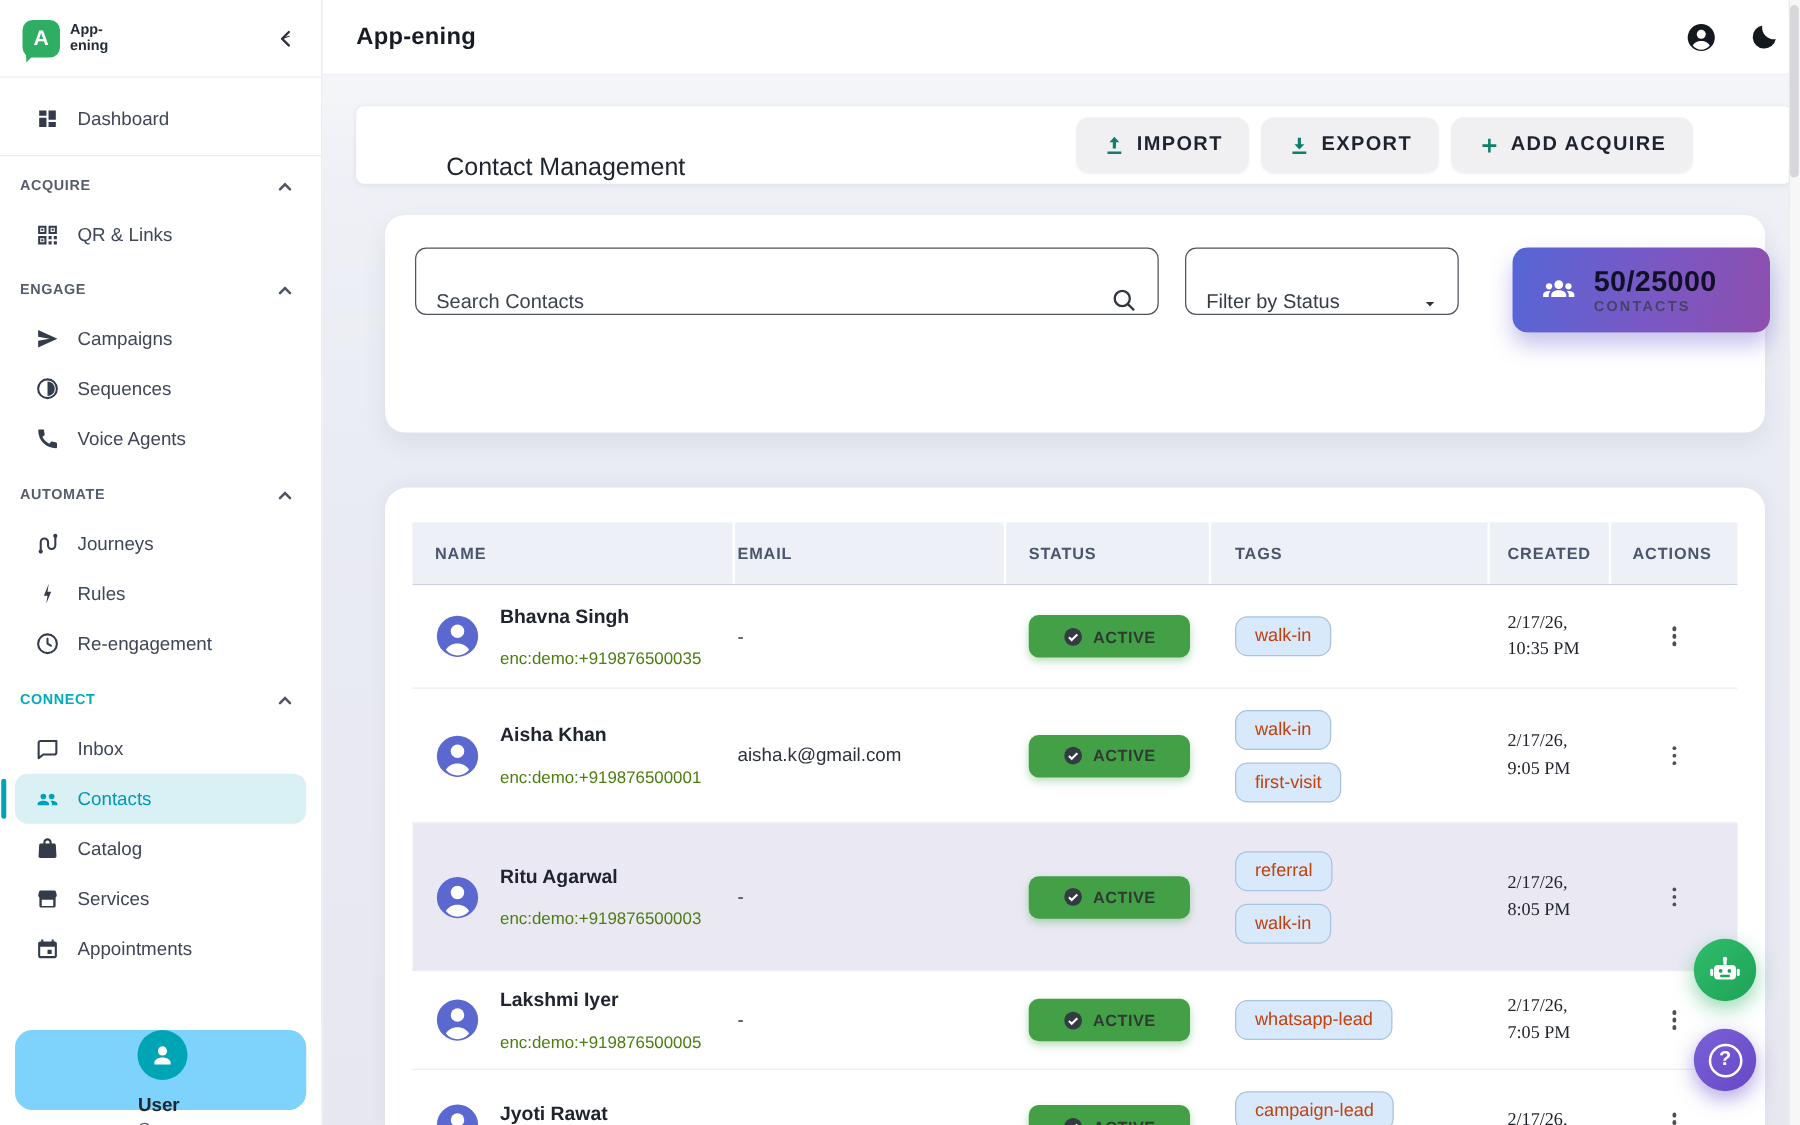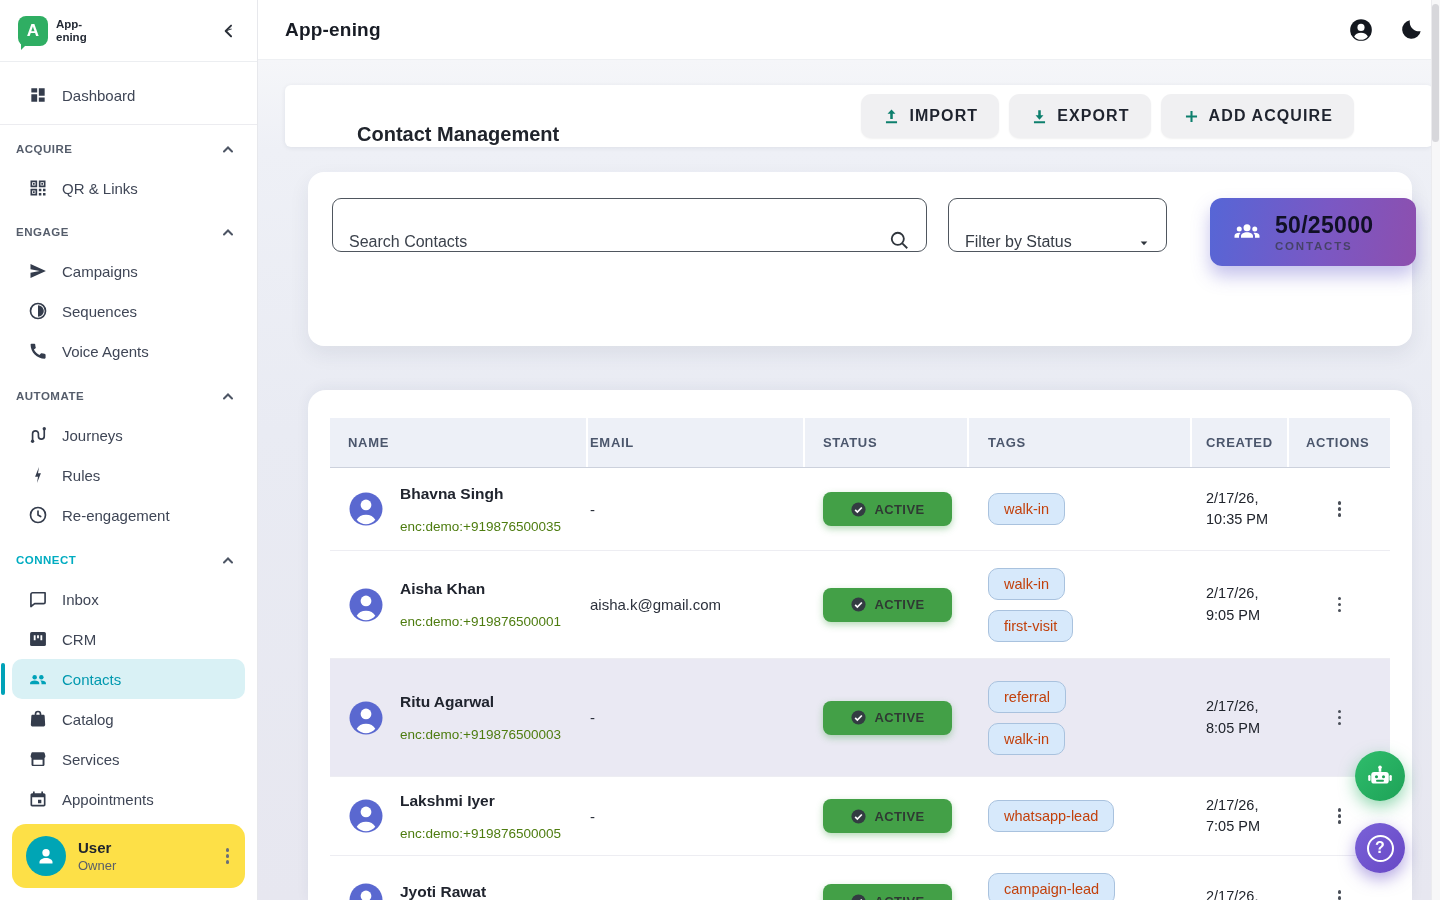--- a/index.html
+++ b/index.html
@@ -30,22 +30,22 @@
   .sec.mt15 { margin-top:15px; }
   .sec.connect { color:#00acc1; }
   .sec + .nav-item { margin-top:9px; }
   .nav-item.active { background:#d9f1f5; color:#0099af; border-radius:10px; margin-left:12px; margin-right:12px;
     padding-left:16px; position:relative; }
   .nav-item.active svg { color:#00a2b8; }
   .nav-item.active::before { content:""; position:absolute; left:-11px; top:4px; bottom:4px; width:3.5px;
     background:#00a2b8; border-radius:2px; }
 
   .side-foot { position:absolute; bottom:0; left:0; right:0; height:85px; background:#fff; }
-  .user-card { position:absolute; left:12px; right:12px; top:9px; height:64px; background:#fde047;
-    border-radius:14px; display:flex; align-items:center; padding:0 12px 0 14px; gap:12px; cursor:pointer; }
+  .user-card { position:absolute; left:12px; right:12px; top:9px; height:64px; background:#7dd3fc;
+    border-radius:14px; display:flex; align-items:center; padding:0 12px 0 14px; gap:12px; cursor:pointer;flex-direction:column; }
   .user-avatar { width:40px; height:40px; border-radius:50%; background:#00a5b5; flex:none;
     display:flex; align-items:center; justify-content:center; }
   .user-name { font-size:15px; font-weight:700; color:#20252e; }
   .user-role { font-size:13px; color:#5a5f69; margin-top:2px; }
 
   .dots { display:flex; flex-direction:column; gap:2.5px; cursor:pointer; padding:4px; }
   .dots i { width:3.5px; height:3.5px; border-radius:50%; background:#4a4f58; display:block; }
   .user-card .dots { margin-left:auto; }
   .user-card .dots i { background:#6b6f78; }
 
@@ -53,21 +53,21 @@
   .main { position:absolute; left:258px; top:0; right:0; bottom:0;
     background:linear-gradient(180deg,#f5f6f9 60px,#eef0f6 150px,#e9ebf3 430px,#e7e7f0 100%); }
   .topbar { position:absolute; top:0; left:0; right:0; height:60px; background:#fff;
     border-bottom:1px solid #eef0f3; display:flex; align-items:center; padding:0 16px 0 27px; }
   .topbar-title { font-size:19px; font-weight:800; color:#171b24; letter-spacing:.2px; }
   .topbar-icons { margin-left:auto; display:flex; align-items:center; gap:24px; }
   .tb-icon { width:26px; height:26px; cursor:pointer; }
 
   .header-card { position:absolute; top:85px; left:27px; width:1148px; height:62px; background:#fff;
     border-radius:6px; box-shadow:0 1px 5px rgba(30,35,60,.08); display:flex; align-items:center; }
-  .header-title { margin-left:72px; font-size:20px; font-weight:700; color:#20242c;margin-top:36px; }
+  .header-title { margin-left:72px; font-size:20px; font-weight:400; color:#20242c;margin-top:36px; }
   .header-actions { margin-left:auto; margin-right:79px; display:flex; gap:10px; }
   .hbtn { height:44px; padding:0 21px; background:#f0f0f2; border:none; border-radius:10px;
     display:flex; align-items:center; gap:8px; font-size:16px; font-weight:700; letter-spacing:1.1px;
     color:#1e232e; box-shadow:0 1px 2px rgba(0,0,0,.06); cursor:pointer;
     font-family:"Liberation Sans","DejaVu Sans",sans-serif; }
   .hbtn svg { width:19px; height:19px; fill:#0d7f6d; }
 
   .search-card { position:absolute; top:172px; left:50px; width:1104px; height:174px; background:#fff;
     border-radius:16px; box-shadow:0 8px 20px rgba(40,45,80,.08); }
   .field { position:absolute; top:26px; height:54px; border:1.5px solid #4f565e; border-radius:9px;
@@ -116,21 +116,21 @@
 
   .badge { width:129px; height:34px; background:#43a047; border-radius:8px; display:flex; align-items:center;
     justify-content:center; gap:7px; color:#2f3a33; font-size:13px; font-weight:800; letter-spacing:.4px;
     box-shadow:0 3px 7px rgba(67,160,71,.38); }
   .badge svg { width:17px; height:17px; flex:none; }
 
   .td.c4 { flex-direction:column; align-items:flex-start; justify-content:center; gap:10px; }
   .tag { background:#d7e9fb; border:1px solid #a9c2de; border-radius:10px; padding:7px 15px;
     font-size:14.5px; color:#c2410c; white-space:nowrap; }
 
-  .td.c5 { font-size:14.5px; color:#20242c; line-height:1.45; }
+  .td.c5 { font-size:14.5px; color:#20242c; line-height:1.45;font-family:Liberation Serif, serif; }
   .td.c6 { justify-content:center; }
 
   
   .fab { position:absolute; width:50px; height:50px; border-radius:50%;
     display:flex; align-items:center; justify-content:center; cursor:pointer; z-index:8; }
   .fab-bot { left:1097px; top:751px; background:linear-gradient(135deg,#2fbd6c,#1ea257);
     box-shadow:0 6px 16px rgba(46,180,104,.5); }
   .fab-help { left:1097px; top:823px; background:linear-gradient(135deg,#7a62d8,#6747c5);
     box-shadow:0 6px 16px rgba(106,79,200,.5); }
   .fab svg { width:28px; height:28px; }
@@ -246,27 +246,20 @@
         <span>CONNECT</span>
         <svg width="14" height="12" viewBox="0 0 14 12">
             <path fill="none" stroke="#4d5564" stroke-width="2" stroke-linecap="round" d="M3 8.5L7 4.5l4 4"></path>
           </svg>
       </div>
       <div class="nav-item">
         <svg viewBox="0 0 24 24">
             <path fill="none" stroke="currentColor" stroke-width="2" stroke-linejoin="round" d="M20.5 4.5v11a2 2 0 01-2 2H8l-4.5 3.5v-14.5a2 2 0 012-2h13z"></path>
           </svg>
         <span>Inbox</span>
-      </div>
-      <div class="nav-item">
-        <svg viewBox="0 0 24 24" fill="currentColor">
-            <rect x="2.5" y="3.5" width="19" height="17" rx="2"></rect>
-            <path stroke="#fff" stroke-width="2.2" fill="none" d="M8 7.5v6M12 7.5v3.5M16 7.5v6"></path>
-          </svg>
-        <span>CRM</span>
       </div>
       <div class="nav-item active">
         <svg viewBox="0 0 24 24" fill="currentColor">
             <circle cx="8" cy="9.8" r="2.7"></circle>
             <circle cx="16" cy="9.8" r="2.7"></circle>
             <path d="M8 13.8c-3 0-5.5 1.3-5.5 3v1.4h11v-1.4c0-1.7-2.5-3-5.5-3zM16 13.8c-.5 0-1 .04-1.5.12 1 .7 1.7 1.7 1.7 2.9v1.4h5.3v-1.4c0-1.7-2.5-3-5.5-3z"></path>
           </svg>
         <span>Contacts</span>
       </div>
       <div class="nav-item">

